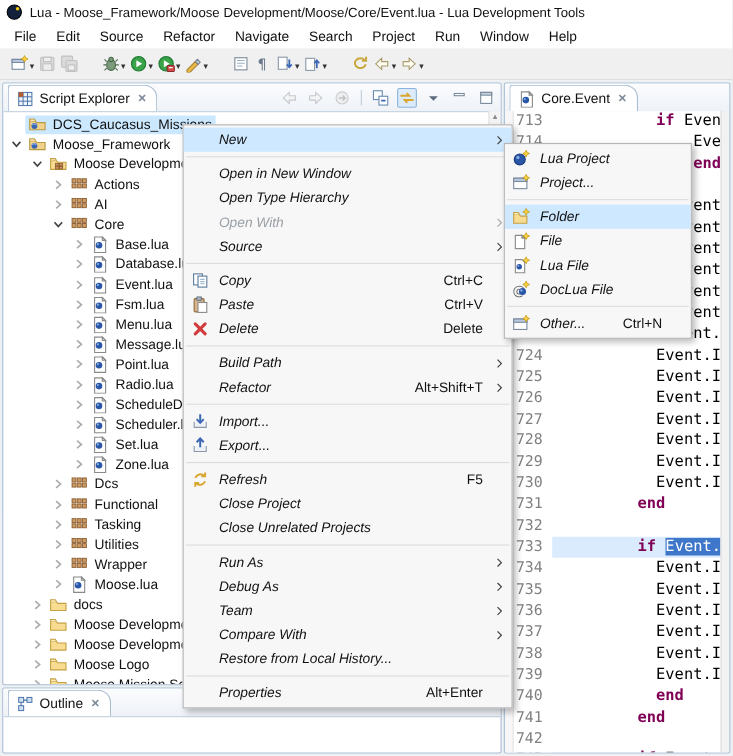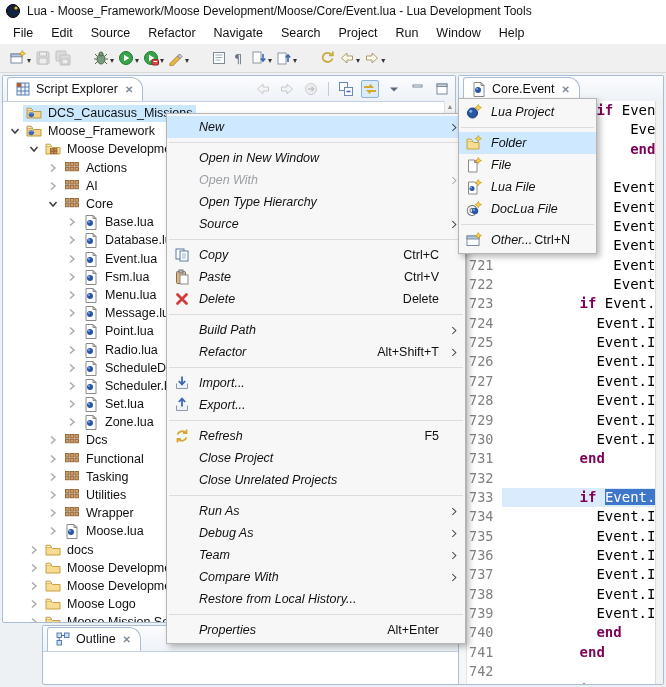--- a/index.html
+++ b/index.html
@@ -26,25 +26,25 @@
   .tb-btn{display:flex;align-items:center;gap:1px;padding:2px 2px;border-radius:2px;}
   .tb-caret{font-size:8px;color:#333;line-height:8px;padding-top:6px;}
   .tb-gap{width:18px;}
   .tb-btn.disabled{opacity:.45;filter:grayscale(1);}
 
   
   #workbench{position:absolute;left:0;top:73px;width:666px;height:614px;background:#eef1f4;}
   .panel{position:absolute;background:#fff;border:1px solid #a9bdd3;border-radius:2px;
          box-sizing:border-box;overflow:hidden;}
   #panel-explorer{left:2px;top:2px;width:454px;height:548px;}
-  #panel-outline{left:2px;top:552px;width:454px;height:60px;margin-left:40px;}
+  #panel-outline{left:2px;top:552px;width:454px;height:60px;}
   #panel-editor{left:458px;top:2px;width:206px;height:610px;}
 
   .panel-header{height:25px;background:linear-gradient(#fbfcfe,#eef2f7);
-                border-bottom:1px solid #c3d1e0;display:flex;align-items:center;
+                border-bottom:1px solid #c3d1e0;display:flex;align-items:flex-end;
                 position:relative;}
   .tab{display:inline-flex;align-items:center;gap:5px;height:24px;padding:0 9px 0 7px;
        background:#fff;border:1px solid #a9bdd3;border-bottom:none;
        border-radius:3px 12px 0 0;margin-left:4px;box-sizing:border-box;font-size:12.5px;}
   .tab .close{color:#7d8a99;font-size:10px;font-weight:bold;padding-left:2px;cursor:default;}
   .view-toolbar{position:absolute;right:4px;top:4px;display:flex;align-items:center;gap:6px;}
   .view-sep{width:1px;height:14px;background:#c3cdd8;margin:0 2px;}
   .vt-btn{display:flex;align-items:center;justify-content:center;width:18px;height:18px;border-radius:2px;}
   .vt-btn.active{background:#dcebfa;border:1px solid #8ab4dd;box-sizing:border-box;}
 
@@ -75,21 +75,21 @@
   .ln{flex:0 0 43px;padding-left:10px;color:#808080;font-size:13.5px;box-sizing:border-box;background:#fff;}
   .lc{padding-left:27px;color:#000;}
   .kw{color:#7f0055;font-weight:bold;}
   .code-line.current .lc{background:#d9ebfc;}
   .sel{background:#3e77c9;color:#fff;}
 
   
   .menu{position:absolute;background:#f7f7f7;border:1px solid #b5b5b5;
         box-shadow:3px 3px 6px rgba(0,0,0,.28);padding:2px 0;z-index:100;box-sizing:border-box;}
   #context-menu{left:166px;top:113px;width:300px;}
-  #new-submenu{left:458px;top:98px;width:139px;z-index:110;}
+  #new-submenu{left:458px;top:130px;width:171px;z-index:110;}
   .menu-item{height:22px;display:flex;align-items:center;padding:0 6px 0 4px;}
   .menu-item .mi-icon{width:22px;flex:0 0 22px;display:flex;justify-content:center;}
   .menu-item .mi-label{padding-left:6px;white-space:nowrap;font-style:italic;}
   .menu-item .mi-accel{margin-left:auto;padding-right:10px;white-space:nowrap;}
   .menu-item .mi-arrow{width:10px;flex:0 0 10px;display:flex;justify-content:center;}
   .menu-item.highlight{background:#cde8ff;}
   .menu-item.disabled .mi-label,.menu-item.disabled .mi-accel{color:#9aa0a6;}
   .menu-sep{height:1px;background:#dcdcdc;margin:4px 2px;}
 </style>
 </head>
@@ -972,35 +972,35 @@
           </svg>
         </span>
       </div>
       <div class="menu-sep"></div>
       <div class="menu-item">
         <span class="mi-icon"></span>
         <span class="mi-label">Open in New Window</span>
         <span class="mi-accel"></span>
         <span class="mi-arrow"></span>
       </div>
+      <div class="menu-item">
+        <span class="mi-icon"></span>
+        <span class="mi-label">Open Type Hierarchy</span>
+        <span class="mi-accel"></span>
+        <span class="mi-arrow"></span>
+      </div>
       <div class="menu-item disabled">
         <span class="mi-icon"></span>
         <span class="mi-label">Open With</span>
         <span class="mi-accel"></span>
         <span class="mi-arrow">
           <svg viewBox="0 0 8 10" width="7" height="9">
             <path d="M1.5 1l4 4-4 4" fill="none" stroke="#a8a8a8" stroke-width="1.2"></path>
           </svg>
         </span>
-      </div>
-      <div class="menu-item">
-        <span class="mi-icon"></span>
-        <span class="mi-label">Open Type Hierarchy</span>
-        <span class="mi-accel"></span>
-        <span class="mi-arrow"></span>
       </div>
       <div class="menu-item">
         <span class="mi-icon"></span>
         <span class="mi-label">Source</span>
         <span class="mi-accel"></span>
         <span class="mi-arrow">
           <svg viewBox="0 0 8 10" width="7" height="9">
             <path d="M1.5 1l4 4-4 4" fill="none" stroke="#3c3c3c" stroke-width="1.2"></path>
           </svg>
         </span>
@@ -1187,20 +1187,34 @@
               <circle cx="6.5" cy="9" r="5" fill="#2a56a8" stroke="#1a3a78"></circle>
               <circle cx="4.8" cy="7.2" r="1.5" fill="#85abe4"></circle>
               <path d="M12.3 0.5l1 2.1 2.2 1-2.2 1-1 2.1-1-2.1-2.1-1 2.1-1z" fill="#ffd23e" stroke="#b98c00" stroke-width="0.6"></path>
             </svg>
           </span>
         </span>
         <span class="mi-label">Lua Project</span>
         <span class="mi-accel"></span>
         <span class="mi-arrow"></span>
       </div>
+      <div class="menu-item">
+        <span class="mi-icon">
+          <span class="icon16">
+            <svg viewBox="0 0 16 16" width="16" height="16">
+              <rect x="1" y="4" width="12" height="9.5" fill="#fff" stroke="#7a8aa0"></rect>
+              <rect x="1" y="4" width="12" height="3" fill="#b8c8dc" stroke="#7a8aa0"></rect>
+              <path d="M12.3 0.5l1 2.1 2.2 1-2.2 1-1 2.1-1-2.1-2.1-1 2.1-1z" fill="#ffd23e" stroke="#b98c00" stroke-width="0.6"></path>
+            </svg>
+          </span>
+        </span>
+        <span class="mi-label">Project...</span>
+        <span class="mi-accel"></span>
+        <span class="mi-arrow"></span>
+      </div>
       <div class="menu-sep"></div>
       <div class="menu-item highlight">
         <span class="mi-icon">
           <span class="icon16">
             <svg viewBox="0 0 16 16" width="16" height="16">
               <path d="M1 6h5l1.5 1.5H13V14H1z" fill="#f7dc92" stroke="#c5a045"></path>
               <path d="M1 6V4.2h4.2l1.3 1.8" fill="#fbeebe" stroke="#c5a045"></path>
               <path d="M12.3 0.5l1 2.1 2.2 1-2.2 1-1 2.1-1-2.1-2.1-1 2.1-1z" fill="#ffd23e" stroke="#b98c00" stroke-width="0.6"></path>
             </svg>
           </span>

